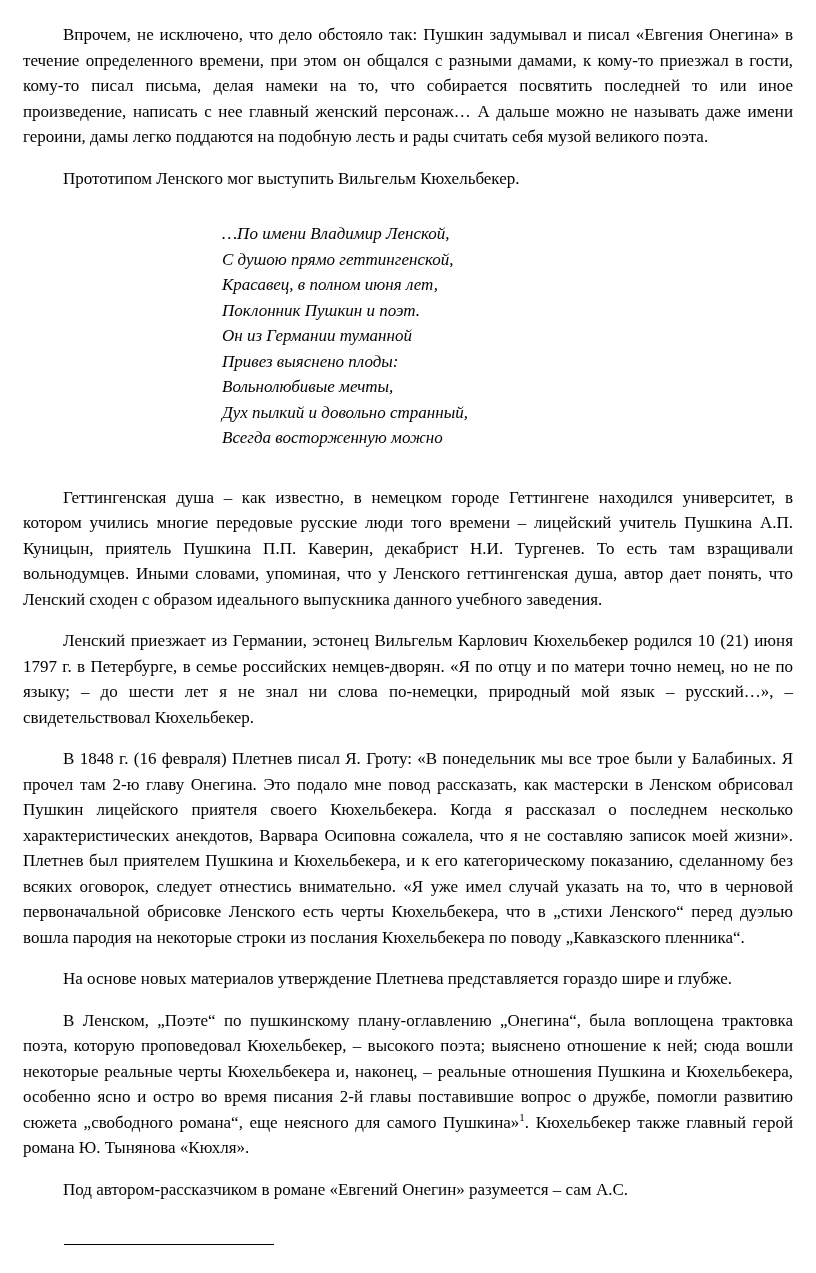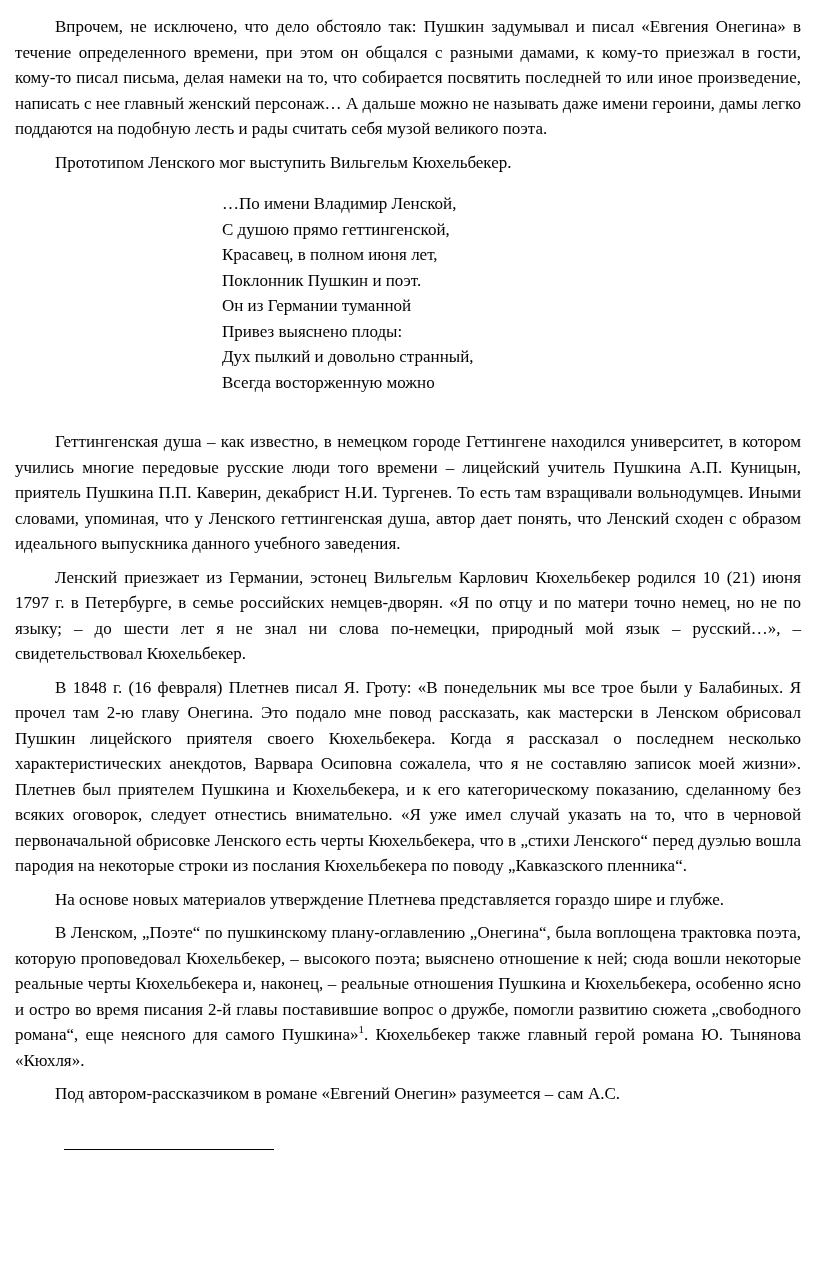--- a/index.html
+++ b/index.html
@@ -12,27 +12,28 @@
     min-height: 1273px;
     box-sizing: border-box;
     background: #ffffff;
     color: #000000;
     padding: 6px 7px 20px 7px;
     font-family: "Liberation Serif", "DejaVu Serif", serif;
     font-size: 17px;
     line-height: 25.5px;
   }
   .para {
-    margin: 8px;
+    margin: 16px;
     text-indent: 40px;
     text-align: justify;
   }
   .verse-block {
-    margin: 16px 0 34px 215px;
+    margin: 30px 0 34px 215px;
     text-align: left;
+    font-style: italic;
   }
   .verse-line {
     margin: 0;
     text-align: left;
   }
   sup.fn-ref {
     font-size: 0.65em;
     line-height: 0;
     vertical-align: super;
   }
@@ -52,20 +53,21 @@
 
   <p class="para">Прототипом Ленского мог выступить Вильгельм Кюхельбекер.</p>
 
   <div class="verse-block">
     <div class="verse-line">…По имени Владимир Ленской,</div>
     <div class="verse-line">С душою прямо геттингенской,</div>
     <div class="verse-line">Красавец, в полном июня лет,</div>
     <div class="verse-line">Поклонник Пушкин и поэт.</div>
     <div class="verse-line">Он из Германии туманной</div>
     <div class="verse-line">Привез выяснено плоды:</div>
+    <div class="verse-line">Вольнолюбивые мечты,</div>
     <div class="verse-line">Дух пылкий и довольно странный,</div>
     <div class="verse-line">Всегда восторженную можно</div>
   </div>
 
   <p class="para">Геттингенская душа – как известно, в немецком городе Геттингене находился университет, в котором учились многие передовые русские люди того времени – лицейский учитель Пушкина А.П. Куницын, приятель Пушкина П.П. Каверин, декабрист Н.И. Тургенев. То есть там взращивали вольнодумцев. Иными словами, упоминая, что у Ленского геттингенская душа, автор дает понять, что Ленский сходен с образом идеального выпускника данного учебного заведения.</p>
 
   <p class="para">Ленский приезжает из Германии, эстонец Вильгельм Карлович Кюхельбекер родился 10 (21) июня 1797 г. в Петербурге, в семье российских немцев-дворян. «Я по отцу и по матери точно немец, но не по языку; – до шести лет я не знал ни слова по-немецки, природный мой язык – русский…», – свидетельствовал Кюхельбекер.</p>
 
   <p class="para">В 1848 г. (16 февраля) Плетнев писал Я. Гроту: «В понедельник мы все трое были у Балабиных. Я прочел там 2-ю главу Онегина. Это подало мне повод рассказать, как мастерски в Ленском обрисовал Пушкин лицейского приятеля своего Кюхельбекера. Когда я рассказал о последнем несколько характеристических анекдотов, Варвара Осиповна сожалела, что я не составляю записок моей жизни». Плетнев был приятелем Пушкина и Кюхельбекера, и к его категорическому показанию, сделанному без всяких оговорок, следует отнестись внимательно. «Я уже имел случай указать на то, что в черновой первоначальной обрисовке Ленского есть черты Кюхельбекера, что в „стихи Ленского“ перед дуэлью вошла пародия на некоторые строки из послания Кюхельбекера по поводу „Кавказского пленника“.</p>
 

